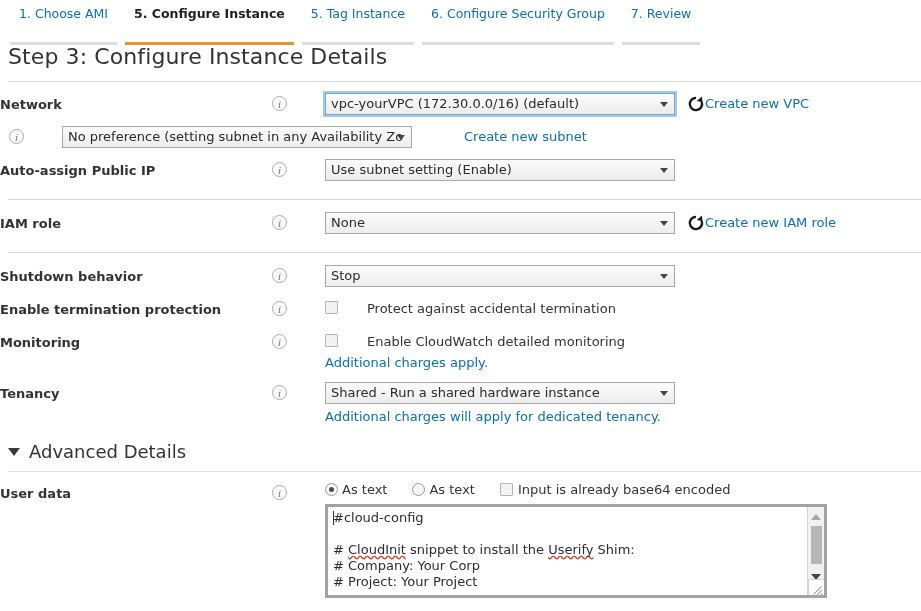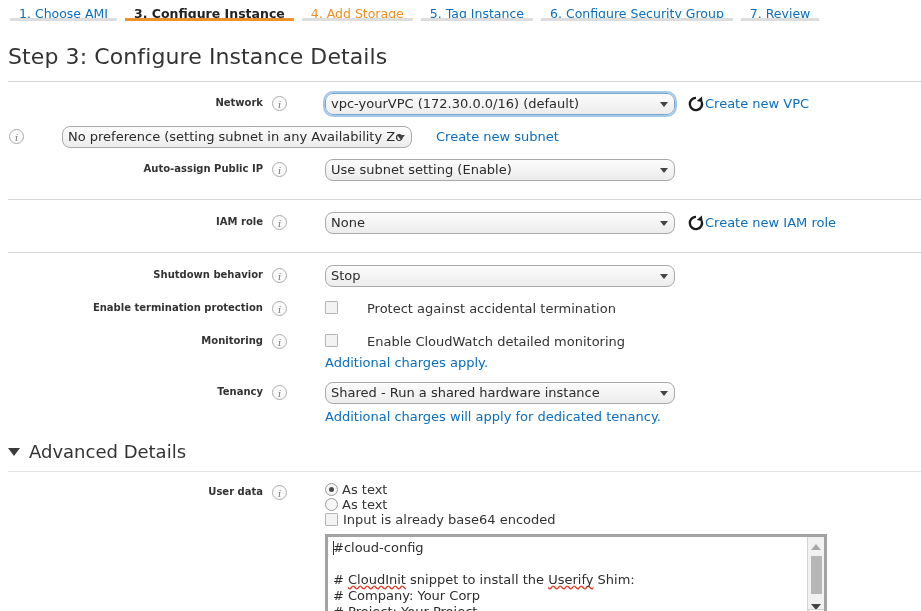--- a/index.html
+++ b/index.html
@@ -20,21 +20,21 @@
   
   .wizard-tabs {
     display: flex;
     align-items: flex-start;
     height: 31px;
     padding-left: 6px;
     box-sizing: border-box;
   }
   .wizard-tab {
     position: relative;
-    height: 21px;
+    height: 45px;
     line-height: 28px;
     font-size: 12.5px;
     padding: 0 13px;
     color: #0a6ebd;
     white-space: nowrap;
     cursor: pointer;
     box-sizing: border-box;
   }
   .wizard-tab::after {
     content: "";
@@ -76,23 +76,23 @@
   .form-area { padding-top: 2px; }
 
   .row {
     display: flex;
     align-items: flex-start;
     min-height: 24px;
     margin-top: 9px;
   }
   .row-label {
     width: 263px;
-    text-align: right;
+    text-align: left;
     font-weight: bold;
-    font-size: 10px;
+    font-size: 13px;
     color: #333333;
     padding-top: 4px;
     box-sizing: border-box;
   }
   .info-cell {
     width: 62px;
     padding-top: 3px;
     padding-left: 9px;
     box-sizing: border-box;
   }
@@ -126,21 +126,21 @@
     border: 1px solid #a9a9a9;
     background: linear-gradient(to bottom, #fcfcfc 0%, #ececec 100%);
     box-sizing: border-box;
     font-size: 13px;
     color: #2b2b2b;
     line-height: 20px;
     padding: 0 22px 0 5px;
     overflow: hidden;
     white-space: nowrap;
     cursor: pointer;
-    border-radius: 8px;
+    border-radius: 0;
   }
   .select.w350 { width: 350px; }
   .select.focused {
     outline: 2px solid #a7c9e8;
     outline-offset: 0px;
     border-color: #7aa7cf;
   }
   .select .caret {
     position: absolute;
     right: 6px;
@@ -215,23 +215,22 @@
   .radio.checked::after {
     content: "";
     position: absolute;
     left: 3px; top: 3px;
     width: 5px; height: 5px;
     border-radius: 50%;
     background: #4a4a4a;
   }
   .opt-group {
     display: flex;
-    align-items: flex-start;
-    gap: 0px;
-    flex-direction: column;
+    align-items: flex-end;
+    gap: 16px;
   }
   .opt { display: flex; align-items: flex-start; margin-right: 9px; }
   .opt span.lbl { white-space: nowrap; }
 
   
   .section-head {
     display: flex;
     align-items: center;
     margin: 16px 0 0 8px;
     cursor: pointer;
@@ -338,22 +337,21 @@
   }
   .resize-grip i:nth-child(1) { width: 11px; right: 1px; bottom: 4px; }
   .resize-grip i:nth-child(2) { width: 7px;  right: 1px; bottom: 2px; }
   .resize-grip i:nth-child(3) { width: 3px;  right: 1px; bottom: 0px; }
 </style>
 </head>
 <body>
 
 <div class="wizard-tabs">
   <div class="wizard-tab">1. Choose AMI</div>
-  <div class="wizard-tab current">3. Configure Instance</div>
-  <div class="wizard-tab next">4. Add Storage</div>
+  <div class="wizard-tab current">5. Configure Instance</div>
   <div class="wizard-tab">5. Tag Instance</div>
   <div class="wizard-tab">6. Configure Security Group</div>
   <div class="wizard-tab">7. Review</div>
 </div>
 
 <div class="page-title">Step 3: Configure Instance Details</div>
 <div class="hr"></div>
 
 <div class="form-area">
 
@@ -377,21 +375,21 @@
 
   <div class="row">
     <div class="info-cell">
       <span class="info-icon">i</span>
     </div>
     <div class="row-control">
       <div class="select w350">
         <span>No preference (setting subnet in any Availability Zo</span>
         <span class="caret"></span>
       </div>
-      <span class="link" style="margin-left:24px">Create new subnet</span>
+      <span class="link" style="margin-left:52px">Create new subnet</span>
     </div>
   </div>
 
   <div class="row">
     <div class="row-label">Auto-assign Public IP</div>
     <div class="info-cell">
       <span class="info-icon">i</span>
     </div>
     <div class="row-control">
       <div class="select w350">

